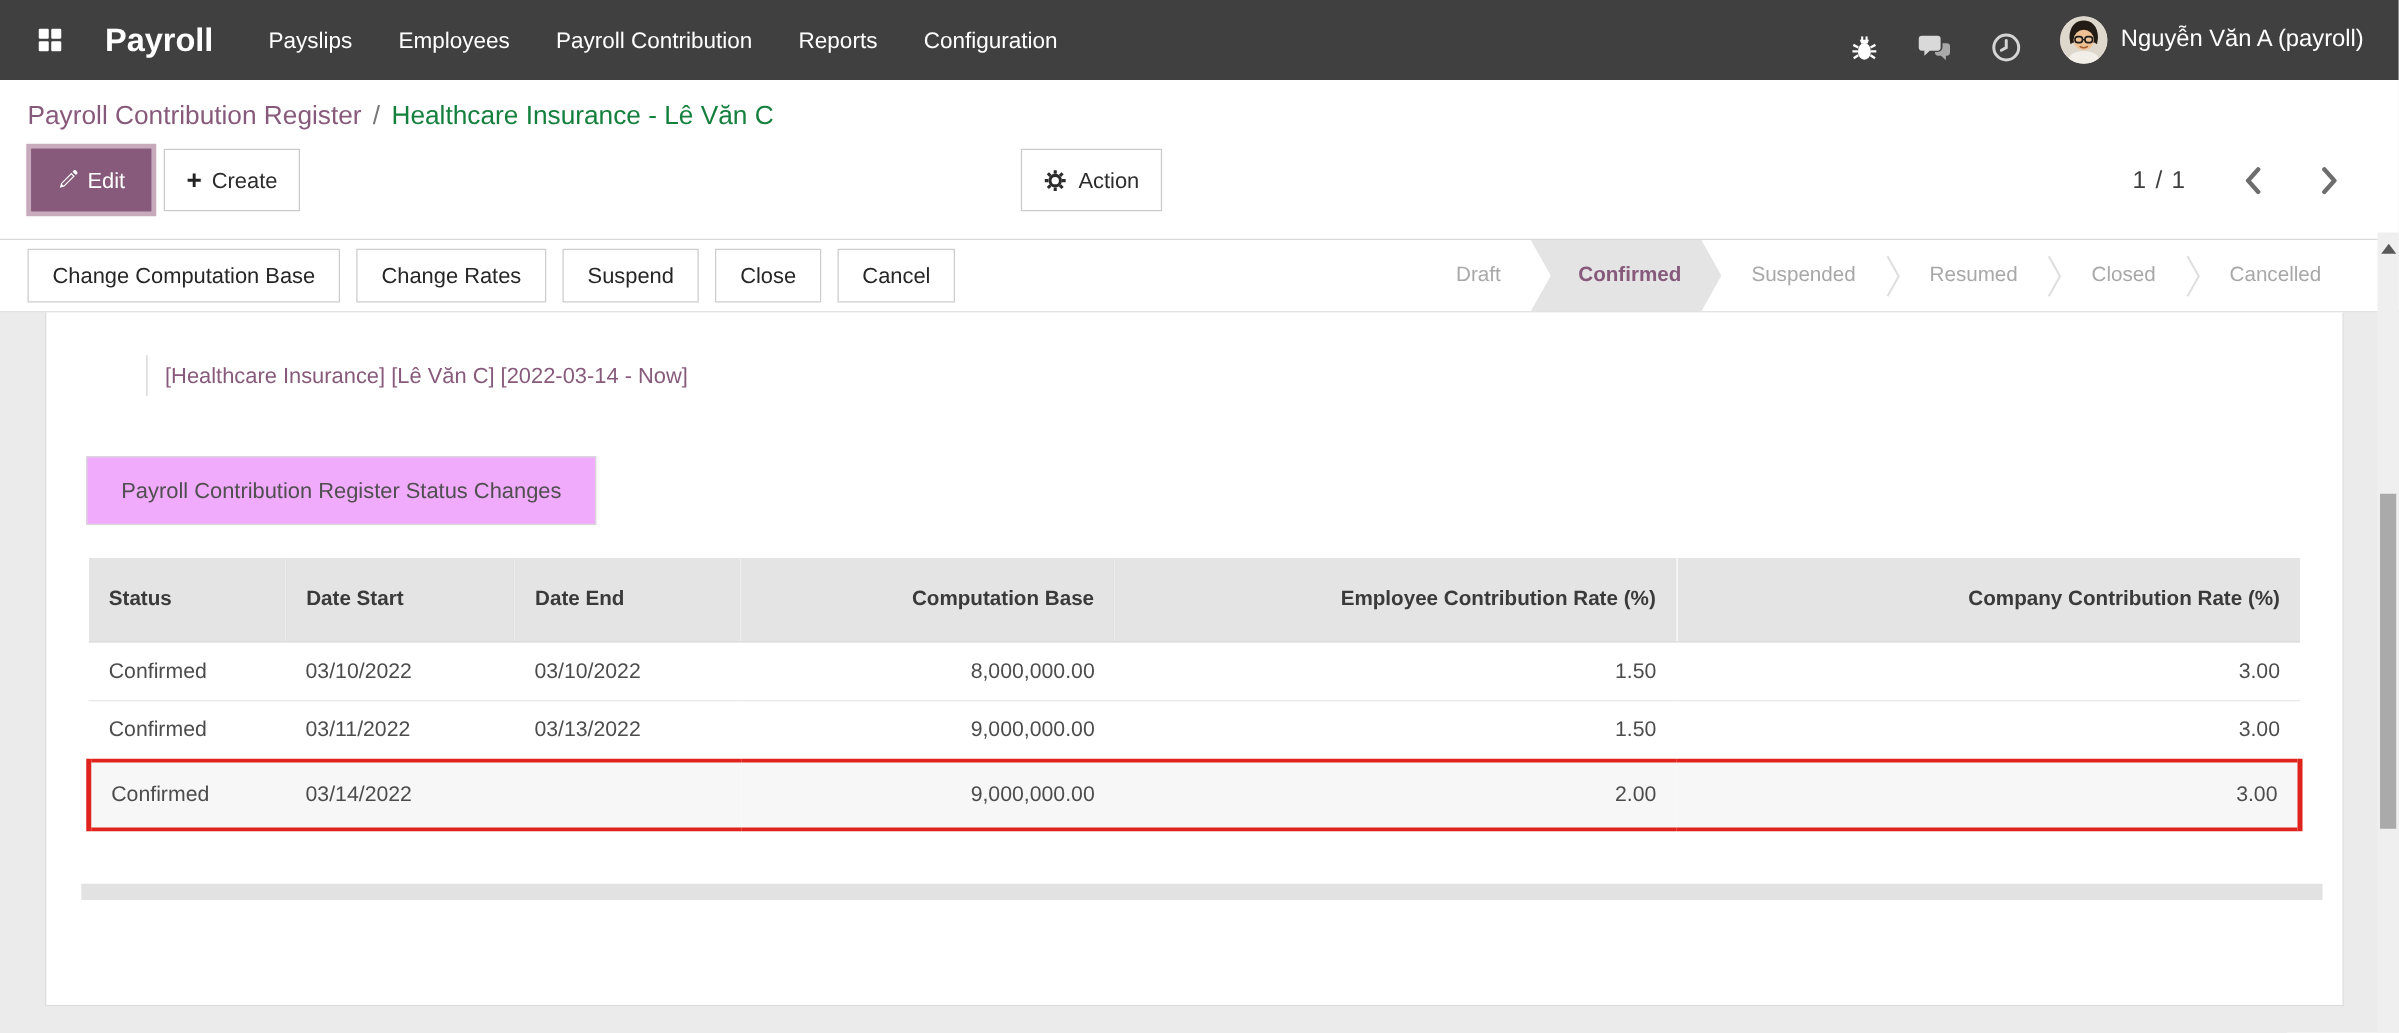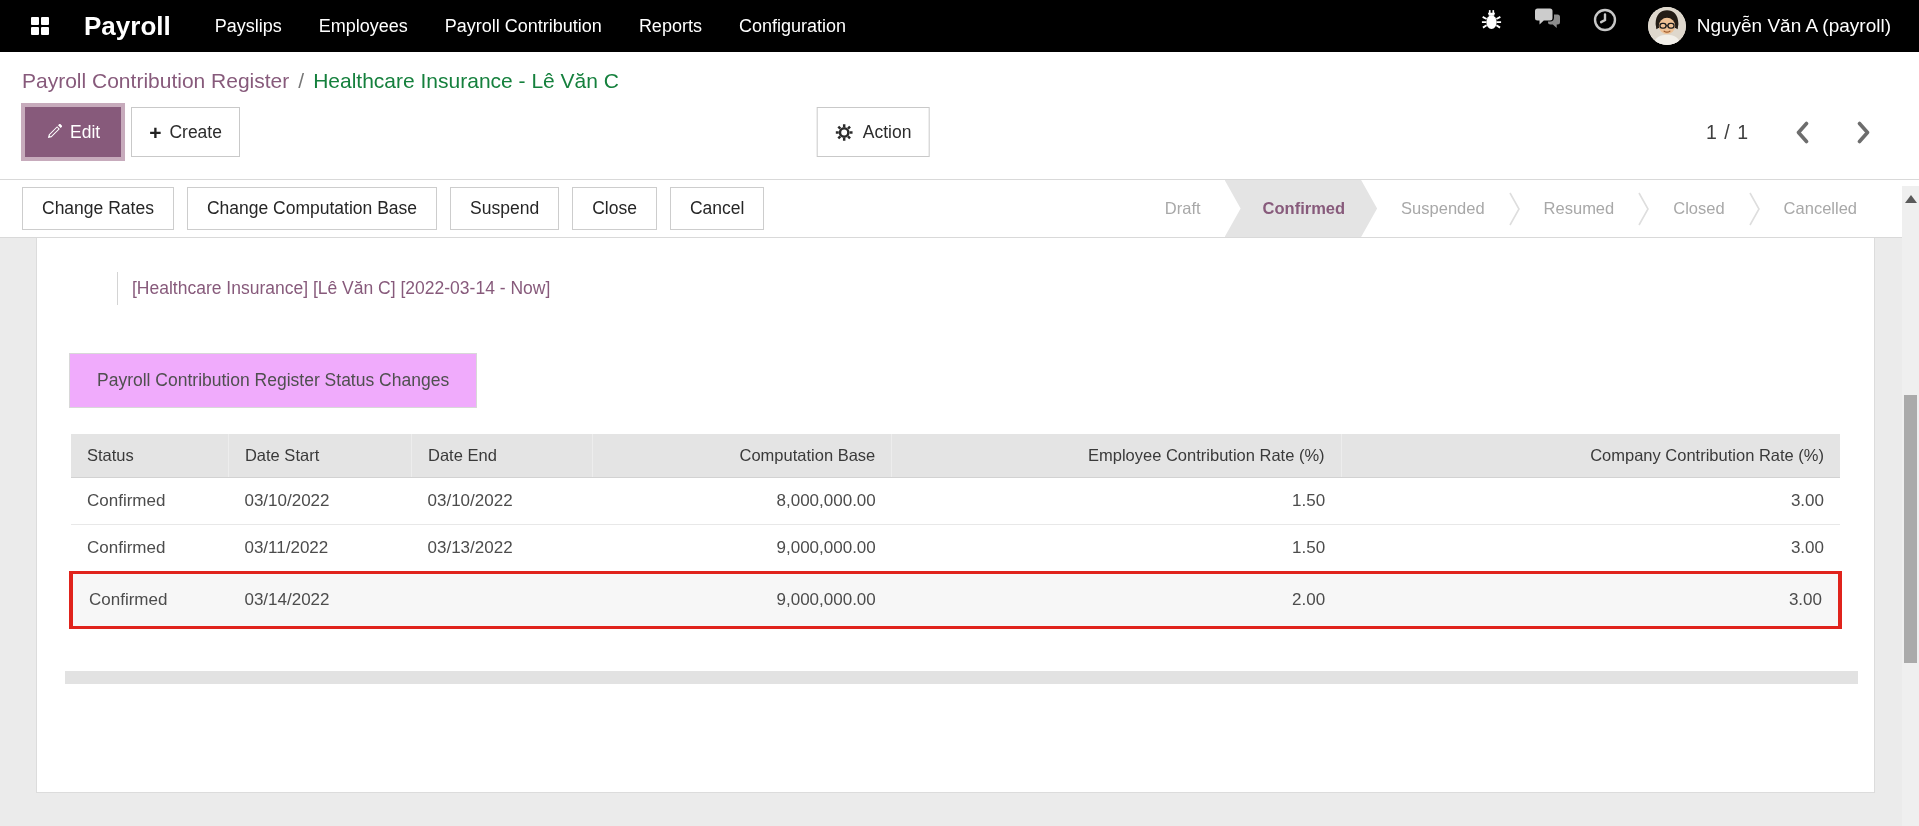--- a/index.html
+++ b/index.html
@@ -5,32 +5,32 @@
   * { box-sizing: border-box; margin: 0; padding: 0; }
   html, body { width: 1919px; height: 826px; overflow: hidden; }
   body {
     font-family: "Liberation Sans", sans-serif;
     background: #ebebeb;
     color: #4c4c4c;
     position: relative;
   }
   
   .navbar {
-    height: 52px; background: #000000;
+    height: 64px; background: #404040;
     display: flex; align-items: center;
     padding: 0 18px;
   }
   .apps-btn {
     background: none; border: none; cursor: pointer;
     width: 44px; height: 44px; display: flex; align-items: center; justify-content: center;
   }
   .brand { font-size: 26px; font-weight: bold; color: #fff; margin: 0 44px 0 22px; cursor: pointer; }
   .nav-menu { display: flex; gap: 37px; }
   .nav-item { color: #fff; font-size: 18px; cursor: pointer; white-space: nowrap; }
-  .nav-right { margin-left: auto; display: flex; align-items: flex-start; gap: 30px; padding-right: 10px; }
+  .nav-right { margin-left: auto; display: flex; align-items: flex-end; gap: 30px; padding-right: 10px; }
   .nav-icon { cursor: pointer; display: flex; align-items: center; }
   .user { display: flex; align-items: center; gap: 11px; cursor: pointer; }
   .user-name { color: #fff; font-size: 19px; white-space: nowrap; }
   .avatar { width: 38px; height: 38px; border-radius: 50%; overflow: hidden; display: block; background: #e9e4dc; }
   
   .control-panel { background: #fff; height: 128px; padding: 15px 20px 0; border-bottom: 1px solid #d9d9d9; }
   .breadcrumb { font-size: 21px; margin: 2px 0 14px 2px; }
   .crumb-link { color: #875A7B; text-decoration: none; cursor: pointer; }
   .crumb-sep { color: #777; margin: 0 9px; }
   .crumb-current { color: #15803d; }
@@ -86,22 +86,22 @@
     font-size: 17.5px; line-height: 33px; color: #875A7B; cursor: pointer; margin-left: 48px;
   }
   .tab-strip { margin: 48px 0 0 32px; }
   .tab {
     display: inline-block; border: 1px solid #d8d8d8; background: #f0abfc;
     padding: 16px 27px; font-size: 17.5px; color: #4f4f4f; cursor: pointer;
   }
   .table-wrap { margin: 26px 32px 0; }
   table { width: 100%; border-collapse: collapse; font-size: 17px; color: #4c4c4c; table-layout: fixed; }
   th {
-    background: #e4e4e4; color: #3a3a3a; font-weight: normal; font-size: 16.5px;
-    padding: 12px 16px; text-align: left; cursor: pointer; white-space: nowrap;
+    background: #e4e4e4; color: #3a3a3a; font-weight: bold; font-size: 16.5px;
+    padding: 24px 16px; text-align: left; cursor: pointer; white-space: nowrap;
     border-bottom: 1px solid #d2d2d2; overflow: hidden;
   }
   th + th { border-left: 1px solid rgba(0,0,0,0.07); }
   td { padding: 13px 16px; border-bottom: 1px solid #e8e8e8; cursor: pointer; white-space: nowrap; overflow: hidden; }
   .al-right { text-align: right; }
   tr.highlighted td { background: #f7f7f7; border-top: 3px solid #e0231c; border-bottom: 3px solid #e0231c; padding-top: 16px; padding-bottom: 16px; }
   tr.highlighted td:first-child { border-left: 4px solid #e0231c; }
   tr.highlighted td:last-child { border-right: 4px solid #e0231c; }
   .h-scrollbar { height: 13px; background: #e2e2e2; margin: 42px 16px 0 28px; cursor: pointer; }
   
@@ -226,22 +226,22 @@
                 <polyline points="3.5,2.5 11.5,11.5 3.5,20.5" fill="none" stroke="#6d6d6d" stroke-width="3.6" stroke-linecap="round" stroke-linejoin="round"></polyline>
               </svg>
             </span>
         </span>
       </div>
     </div>
   </section>
 
   <section class="statusbar">
     <div class="status-buttons">
+        <button class="sbtn">Change Computation Base</button>
         <button class="sbtn">Change Rates</button>
-        <button class="sbtn">Change Computation Base</button>
         <button class="sbtn">Suspend</button>
         <button class="sbtn">Close</button>
         <button class="sbtn">Cancel</button>
       </div>
     <div class="status-states">
         <span class="state">Draft</span>
         <span class="state active">Confirmed</span>
         <span class="state">Suspended</span>
         <span class="state-sep">
           <svg width="11" height="34" viewBox="0 0 11 34">

